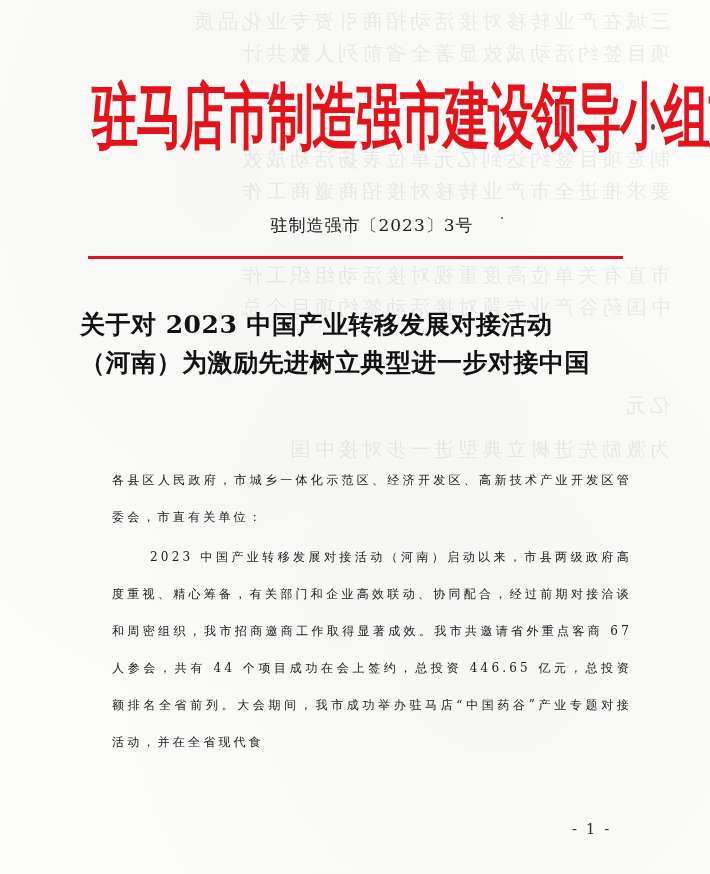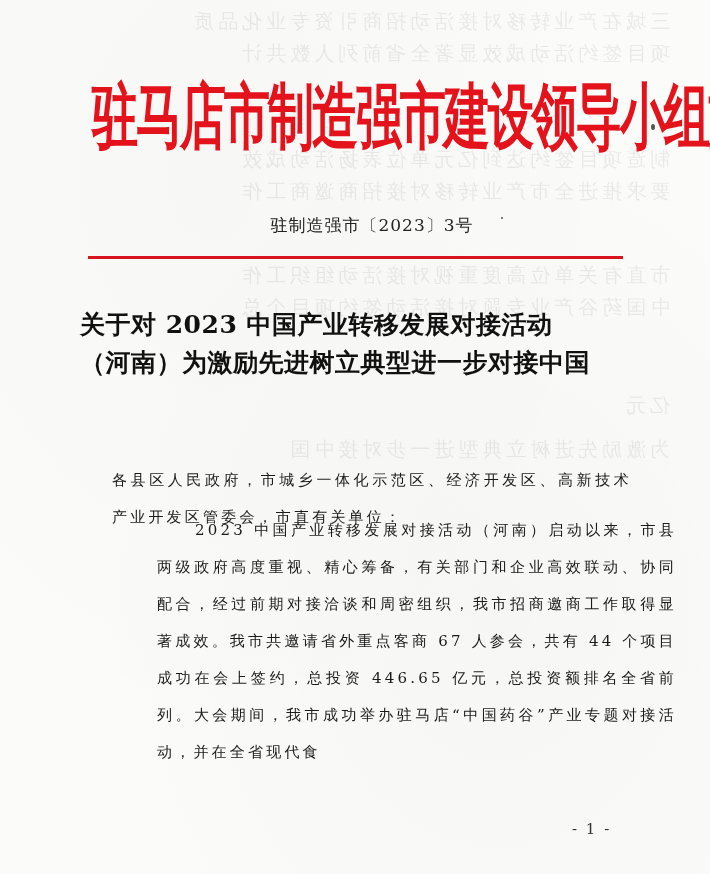--- a/index.html
+++ b/index.html
@@ -86,28 +86,28 @@
       letter-spacing: 0.5px;
     }
     .title .line3 {
       letter-spacing: 54px;
       margin-right: -54px;
     }
     .body-text {
       position: absolute;
       left: 112px;
       width: 520px;
-      font-size: 15px;
+      font-size: 12px;
       line-height: 37px;
       letter-spacing: 3.2px;
       text-align: justify;
       color: #1a1a1a;
     }
     .salutation { top: 462px; }
-    .para1 { top: 512px; margin-left: 45px; }
+    .para1 { top: 539px; }
     .para1 .first-line { text-indent: 38px; display: block; }
     .page-number {
       position: absolute;
       left: 572px;
       top: 820px;
       font-size: 15px;
       color: #333;
       letter-spacing: 2px;
     }
     .speck {

